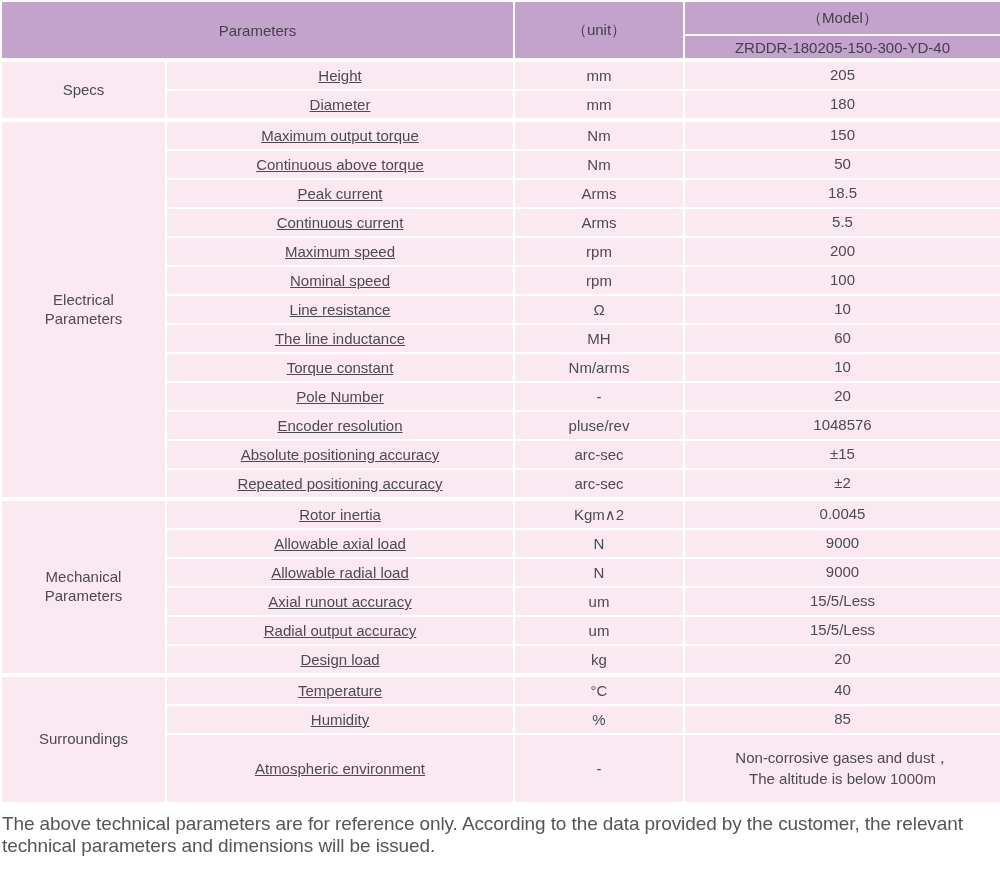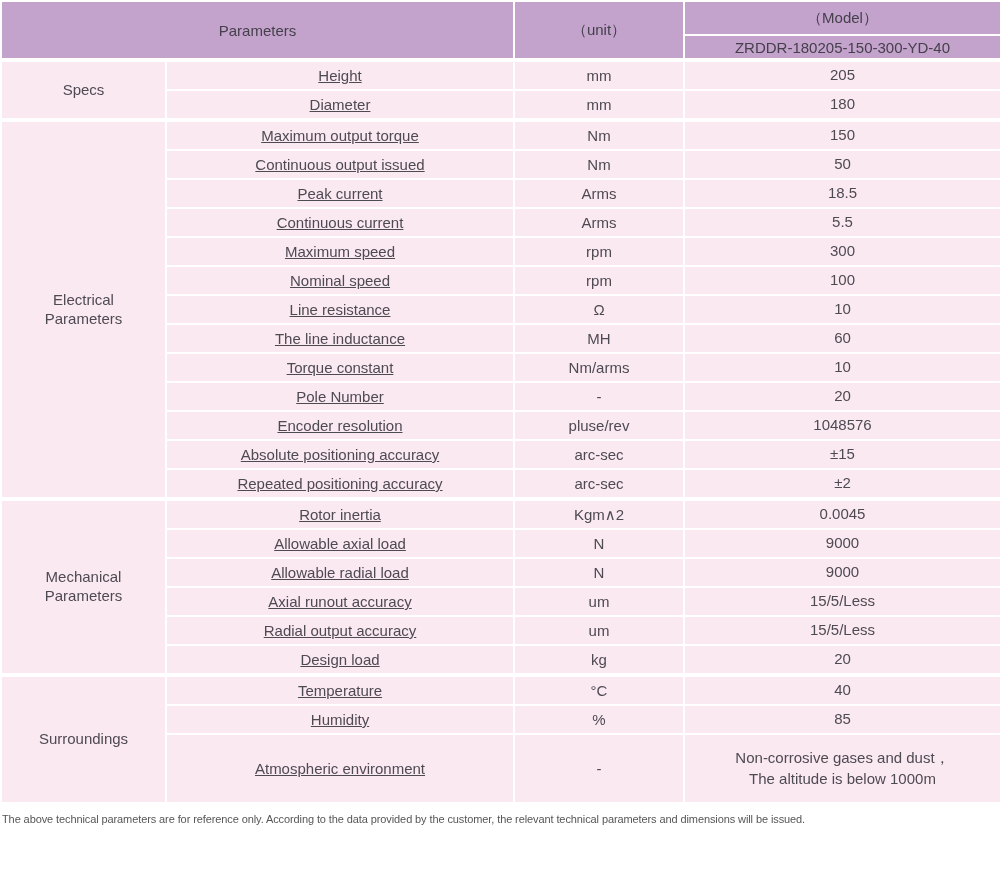--- a/index.html
+++ b/index.html
@@ -63,21 +63,21 @@
     margin-left: 48px;
   }
   tbody.section {
     border-top: 4px solid #ffffff;
   }
   tr.tall td {
     height: 67px;
   }
   .footer-note {
     margin: 9px 0 0 2px;
-    font-size: 11px;
+    font-size: 19px;
     color: #565656;
     letter-spacing: -0.1px;
   }
 </style>
 </head>
 <body>
 
 <table class="spec-table">
   <colgroup>
     <col style="width:165px">
@@ -112,38 +112,38 @@
 
   <tbody class="section">
     <tr>
       <td rowspan="13" class="cat">Electrical
 Parameters</td>
       <td class="pname">Maximum output torque</td>
       <td class="unit">Nm</td>
       <td class="val">150</td>
     </tr>
     <tr>
-      <td class="pname">Continuous output issued</td>
+      <td class="pname">Continuous above torque</td>
       <td class="unit">Nm</td>
       <td class="val">50</td>
     </tr>
     <tr>
       <td class="pname">Peak current</td>
       <td class="unit">Arms</td>
       <td class="val">18.5</td>
     </tr>
     <tr>
       <td class="pname">Continuous current</td>
       <td class="unit">Arms</td>
       <td class="val">5.5</td>
     </tr>
     <tr>
       <td class="pname">Maximum speed</td>
       <td class="unit">rpm</td>
-      <td class="val">300</td>
+      <td class="val">200</td>
     </tr>
     <tr>
       <td class="pname">Nominal speed</td>
       <td class="unit">rpm</td>
       <td class="val">100</td>
     </tr>
     <tr>
       <td class="pname">Line resistance</td>
       <td class="unit">Ω</td>
       <td class="val">10</td>

